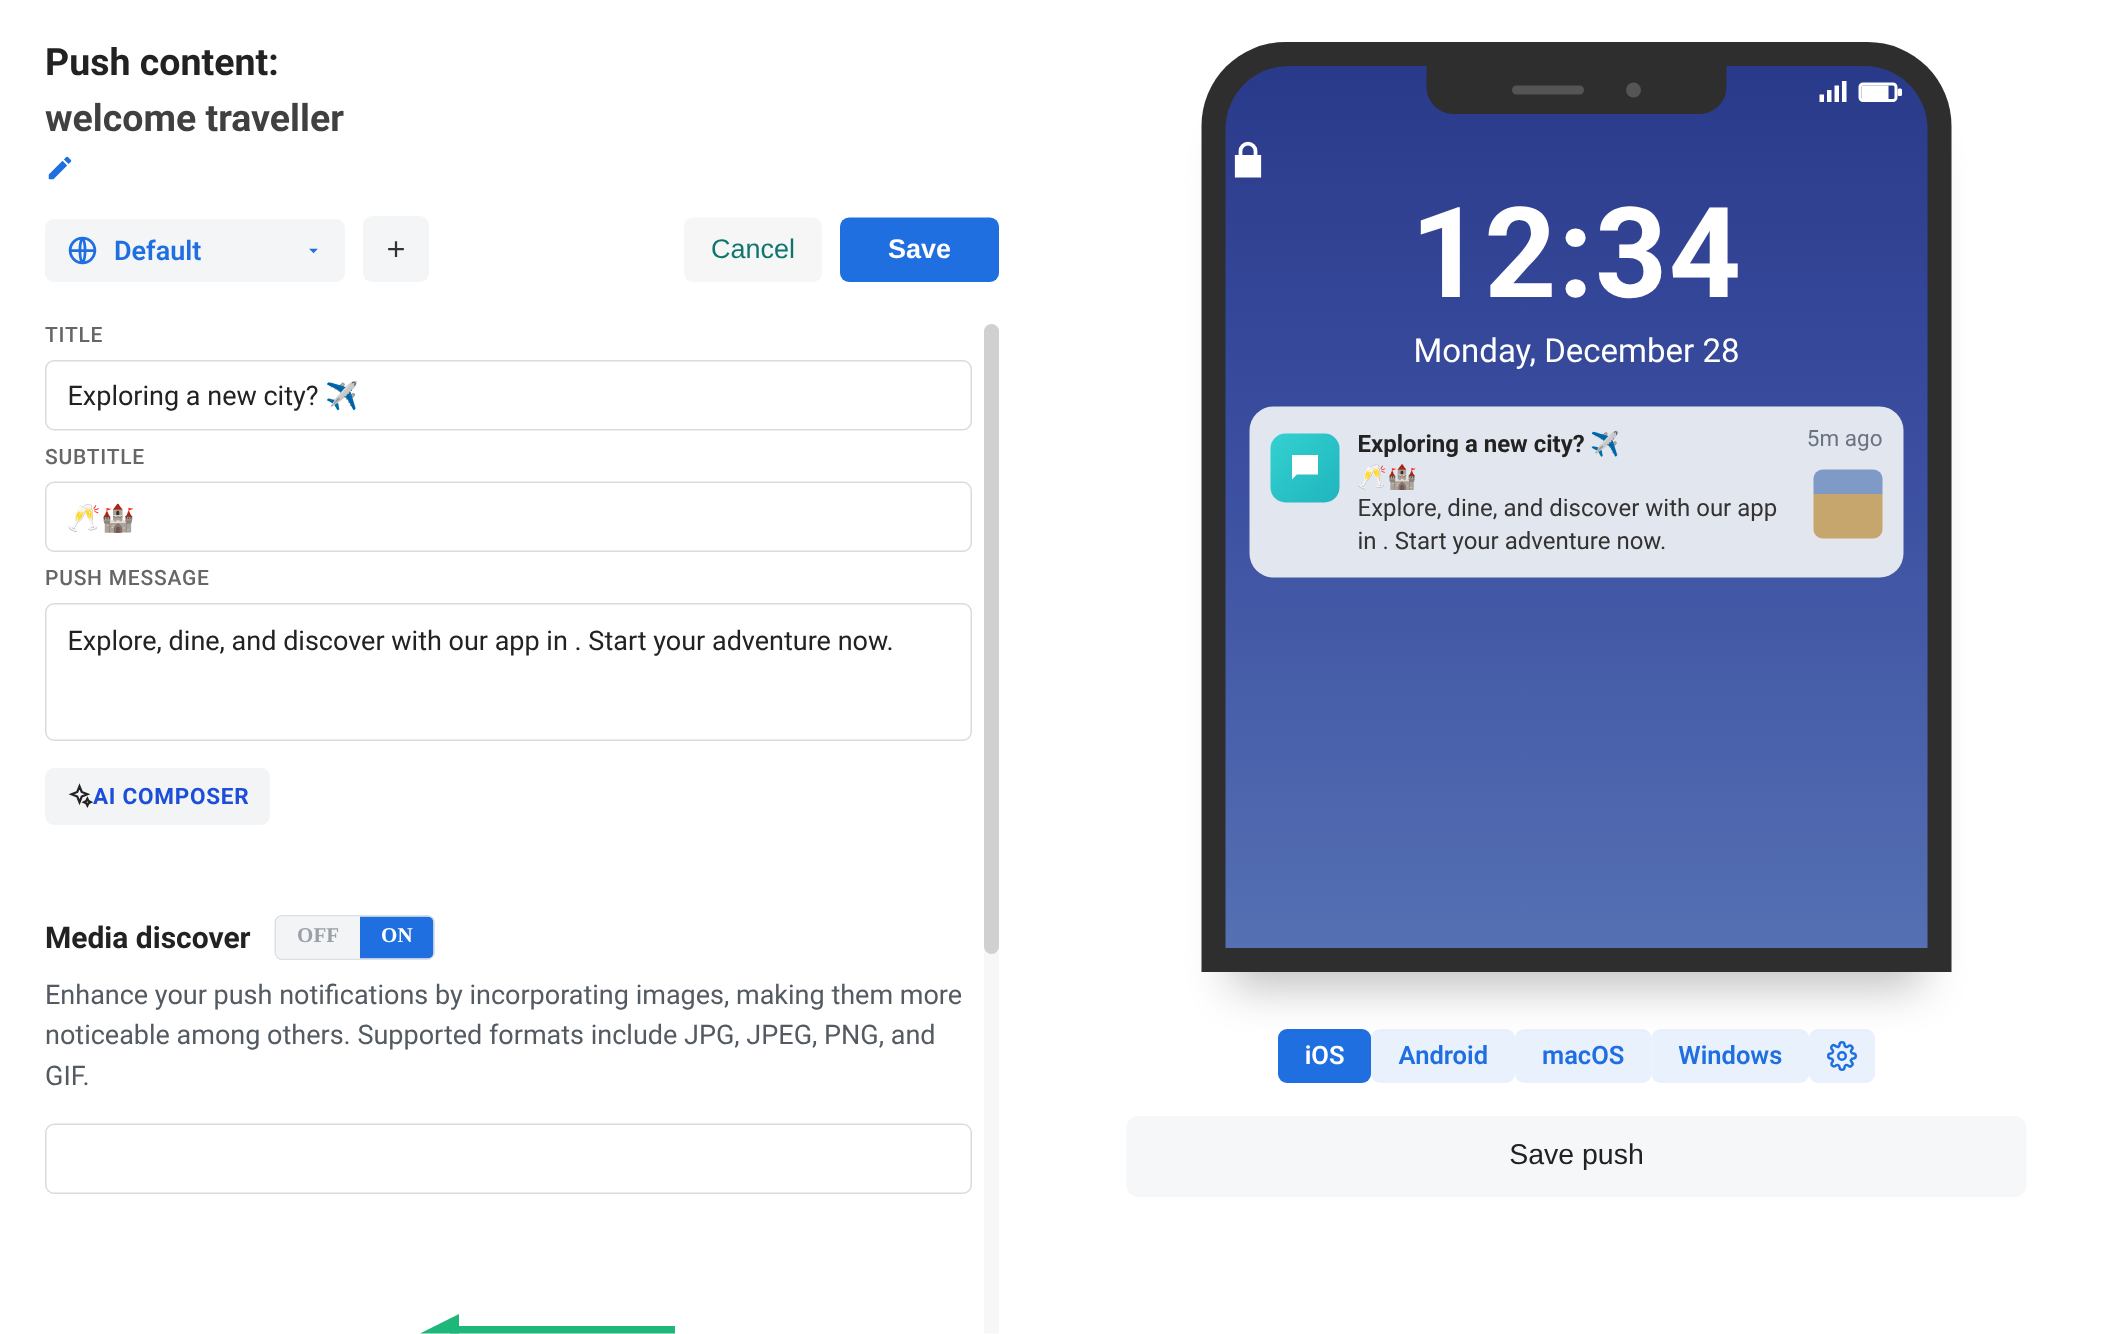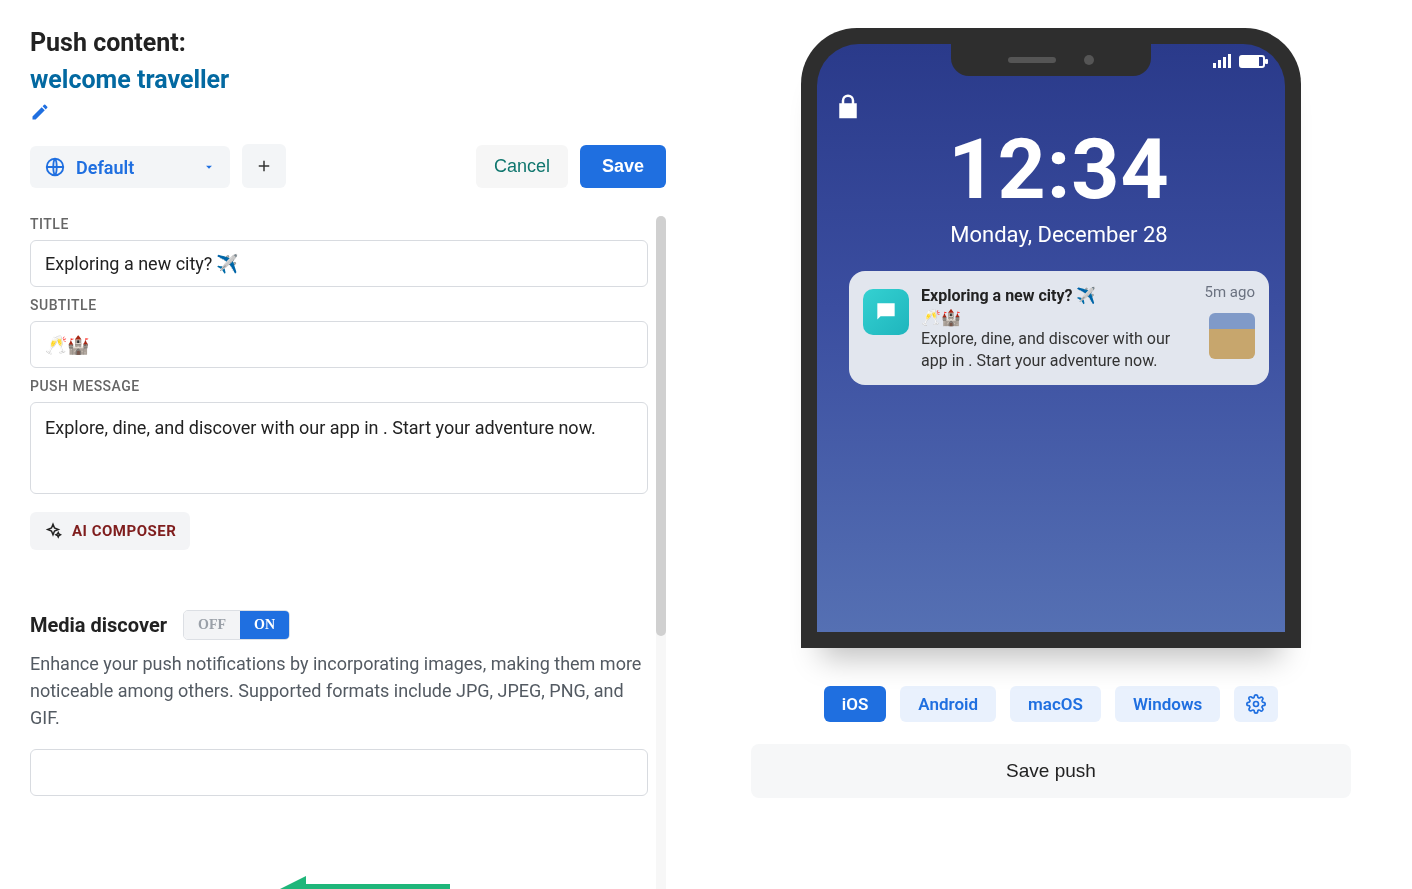--- a/index.html
+++ b/index.html
@@ -7,52 +7,52 @@
     font-family: -apple-system, BlinkMacSystemFont, "Segoe UI", Roboto, Helvetica, Arial, sans-serif;
     background: #fff;
     color: #222;
     font-size: 15px;
   }
   .app { display: flex; width: 1412px; height: 889px; }
   .left { width: 690px; padding: 28px 24px 0 30px; position: relative; }
   .right { flex: 1; padding: 28px 40px 0 40px; display:flex; flex-direction:column; align-items:center; }
 
   .header-row { display:flex; align-items:baseline; gap:8px; font-size:25px; font-weight:700; color:#222;flex-direction:column; }
-  .header-row .link { color:#0369a1; font-weight:700; }
+  .header-row .link { color:#404040; font-weight:700; }
   .header-row .edit-icon { color:#1f6fe0; font-size:20px; }
 
   .toolbar { margin-top:22px; display:flex; align-items:flex-end; gap:12px; }
   .locale-select {
     display:flex; align-items:center; gap:10px; background:#f3f5f7; border-radius:6px;
     padding:10px 14px; color:#1f6fe0; font-weight:600; font-size:18px; min-width:200px;
     justify-content:flex-start; position:relative;
   }
   .locale-select .caret { margin-left:auto; color:#1f6fe0; }
   .btn-icon {
     width:44px; height:44px; background:#f3f5f7; border-radius:6px; display:flex; align-items:center; justify-content:center; font-size:22px; color:#333;
   }
   .spacer { flex:1; }
   .btn-cancel { background:#f6f6f6; color:#0f766e; font-size:18px; padding:11px 18px; border-radius:6px; border:none; }
-  .btn-save { background:#1f6fe0; color:#fff; font-size:18px; font-weight:600; padding:11px 22px; border-radius:6px; border:none; }
+  .btn-save { background:#1f6fe0; color:#fff; font-size:18px; font-weight:600; padding:11px 32px; border-radius:6px; border:none; }
 
   .scroll-area { margin-top:28px; position:relative; height:700px; overflow:hidden; padding-right:18px; }
   .scroll-track { position:absolute; right:0; top:0; width:10px; height:100%; background:#f7f7f7; border-radius:5px; }
   .scroll-thumb { position:absolute; right:0; top:0; width:10px; height:420px; background:#d0d0d0; border-radius:5px; }
 
   .field-label { font-size:14px; letter-spacing:0.5px; color:#666; font-weight:500; margin-bottom:8px; }
   .input, .textarea {
     width:100%; border:1px solid #d8dbe0; border-radius:6px; padding:12px 14px; font-size:18px;
     color:#222; background:#fff; font-family:inherit;
   }
   .textarea { min-height:92px; resize:none; line-height:1.45; }
   .section { margin-bottom:10px; }
 
   .ai-btn {
-    display:inline-flex; align-items:center; gap:10px; background:#f3f4f6; border-radius:6px;
-    padding:10px 14px; color:#7f1d1d; font-weight:700; letter-spacing:0.5px; font-size:15px;justify-content:center;
+    display:inline-flex; align-items:center; background:#f3f4f6; border-radius:6px;
+    padding:10px 14px; color:#1d4ed8; font-weight:700; letter-spacing:0.5px; font-size:15px;justify-content:center;
   }
 
   .arrow-annot { position:absolute; left:250px; top:358px; }
   .arrow-annot svg { display:block; }
 
   .media-head { display:flex; align-items:center; gap:16px; margin-top:60px; margin-bottom:10px;}
   .media-head h3 { font-size:20px; font-weight:700; color:#222; }
   .toggle { display:flex; border:1px solid #dcdfe4; border-radius:5px; overflow:hidden;font-family:Liberation Serif, serif; }
   .toggle span { padding:6px 14px; font-size:14px; font-weight:700; }
   .toggle .off { background:#f3f4f6; color:#9aa0a8; }
@@ -60,21 +60,21 @@
   .media-desc { font-size:18px; color:#535a62; line-height:1.5; margin-bottom:18px; }
 
   
   .phone {
     width:500px; height:620px; background:#2e2e2e; border-radius:56px 56px 0 0;
     padding:16px; position:relative; box-shadow: 0 30px 30px -20px rgba(0,0,0,0.25);
   }
   .phone-inner {
     width:100%; height:100%; border-radius:42px 42px 0 0; overflow:hidden;
     background: linear-gradient(180deg, #2a3a8a 0%, #3b4ea0 45%, #5570b3 100%);
-    position:relative; color:#fff;padding-left:16px;
+    position:relative; color:#fff;
   }
   .notch {
     position:absolute; top:0; left:50%; transform:translateX(-50%);
     width:200px; height:32px; background:#2e2e2e; border-radius:0 0 18px 18px;
     display:flex; align-items:center; justify-content:center; gap:28px;
   }
   .notch .speaker { width:48px; height:6px; background:#555; border-radius:3px; }
   .notch .cam { width:10px; height:10px; background:#555; border-radius:50%; }
   .status-right { position:absolute; top:10px; right:20px; display:flex; align-items:center; gap:8px; }
   .sig-bars { display:flex; gap:2px; align-items:flex-end; }
@@ -101,21 +101,21 @@
     flex-shrink:0; margin-top:4px;
   }
   .notif-body { flex:1; font-size:16px; line-height:1.35; }
   .notif-title { font-weight:700; }
   .notif-sub { }
   .notif-msg { color:#333; }
   .notif-time { position:absolute; top:12px; right:14px; color:#6b7280; font-size:15px; }
   .notif-thumb { width:46px; height:46px; border-radius:6px; background:linear-gradient(180deg,#809ac8 0 35%, #c7a66d 35% 100%); flex-shrink:0; margin-top:28px; }
 
   
-  .platform-row { display:flex; gap:14px; margin-top:38px;text-align:right; }
+  .platform-row { display:flex; gap:0; margin-top:38px;text-align:right; }
   .chip {
     padding:8px 18px; border-radius:6px; font-weight:600; font-size:17px;
     background:#e9f1fd; color:#1f6fe0;
   }
   .chip.active { background:#1f6fe0; color:#fff; }
   .chip.icon { padding:8px 12px; display:flex; align-items:center; }
 
   .test-btn {
     margin-top:22px; width:600px; max-width:100%; background:#f6f7f8; border:none; border-radius:8px;
     padding:16px; font-size:19px; color:#222;

